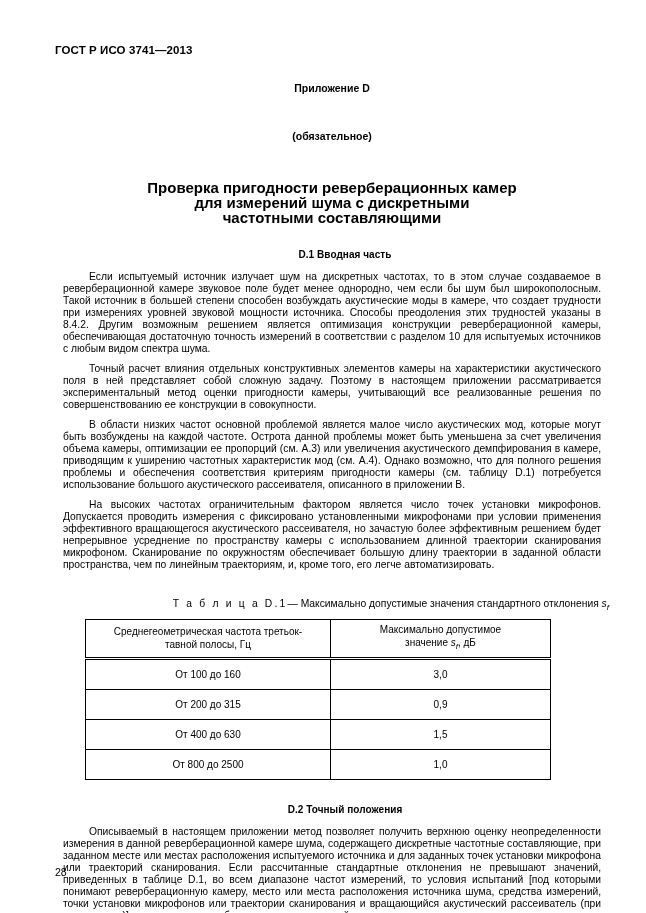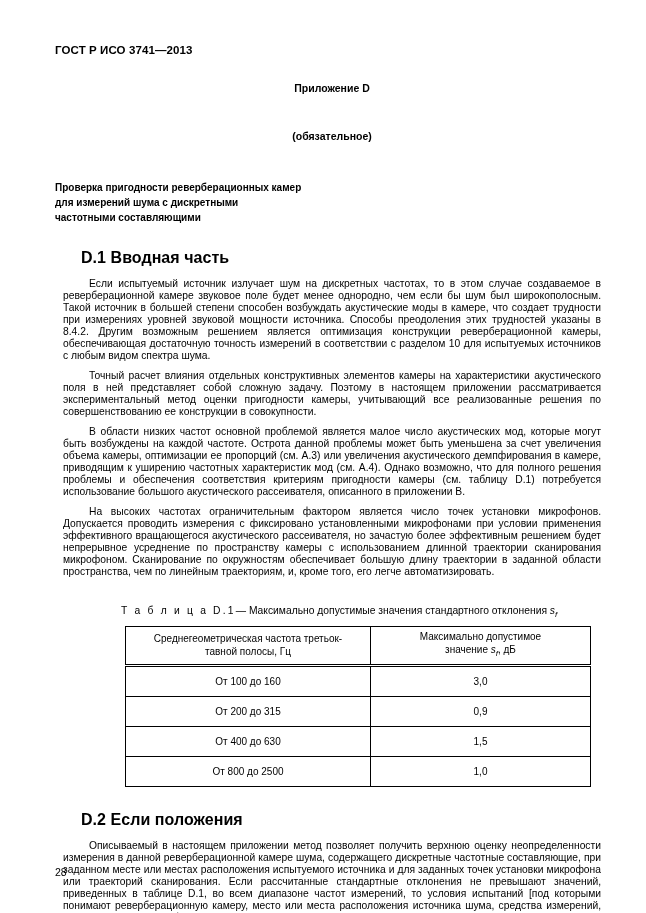--- a/index.html
+++ b/index.html
@@ -40,60 +40,63 @@
   }
   .annex-head {
     text-align: center;
     font-size: 10.5px;
     font-weight: bold;
     line-height: 13px;
     margin: 0;
   }
   .annex-head .line2 { display: block; margin-top: 35px; }
   .doc-title {
-    font-size: 10px;
+    text-align: center;
+    font-size: 15px;
     font-weight: bold;
     line-height: 15px;
     margin: 0;
     padding-top: 37px;
   }
   .doc-title span { display: block; }
   .sec-head {
-    font-size: 16px;
+    font-size: 10px;
     font-weight: bold;
     margin: 0;
     padding-top: 24px;
     padding-left: 26px;
     letter-spacing: 0.05px;
+    text-align: center;
   }
   .para {
     font-size: 10.3px;
     line-height: 12px;
     text-align: justify;
     text-justify: inter-word;
     margin: 8px;
     text-indent: 26px;
     word-spacing: 0.1px;
   }
   .para.first { padding-top: 3px; }
   .para.spaced { padding-top: 0px; }
 
   
   .tbl-caption {
     font-size: 10.3px;
     margin: 0;
     padding-top: 19px;
     padding-left: 66px;
     white-space: nowrap;
+    text-align: right;
   }
   .tbl-caption .spaced-name { letter-spacing: 2.2px; }
   table.data {
     border-collapse: collapse;
     margin-top: 7px;
-    margin-left: 70px;
+    margin-left: 30px;
     width: 465px;
     table-layout: fixed;
   }
   table.data th, table.data td {
     border: 1px solid #000;
     font-size: 10px;
     font-weight: normal;
     text-align: center;
     vertical-align: middle;
     padding: 0;
@@ -179,21 +182,21 @@
           <td>От  400 до 630</td>
           <td>1,5</td>
         </tr>
         <tr>
           <td>От 800 до 2500</td>
           <td>1,0</td>
         </tr>
       </tbody>
     </table>
 
-    <div class="sec-head">D.2 Если положения</div>
+    <div class="sec-head">D.2 Точный положения</div>
     <p class="para first">Описываемый в настоящем приложении метод позволяет получить верхнюю оценку неопределенности измерения в данной реверберационной камере шума, содержащего дискретные частотные составляющие, при заданном месте или местах расположения испытуемого источника и для заданных точек установки микрофона или траекторий сканирования. Если рассчитанные стандартные отклонения не превышают значений, приведенных в таблице D.1, во всем диапазоне частот измерений, то условия испытаний [под которыми понимают реверберационную камеру, место  или места расположения источника шума, средства измерений, точки установки микрофонов или траектории сканирования и вращающийся  акустический рассеиватель (при его наличии)] удовлетворяет требованиям для измерений шума с дискретными частотными составляющими любого источника. При этом никаких дополнительных проверок (например, по 8.4.2) для конкретного источника шума проводить не требуется.</p>
     <p class="para spaced">Приведенный в настоящем приложении метод проверки пригодности с использованием сигнала чистого тона является наихудшим случаем с точки зрения достижимой точности измерений. Поэтому стандартные отклонения воспроизводимости, полученные в результате такой проверки, будут не меньше тех, что были бы получены для любого реального источника шума.</p>
 
   </div>
 
   <div class="page-number">28</div>
 
 </div>
 
 </body></html>

